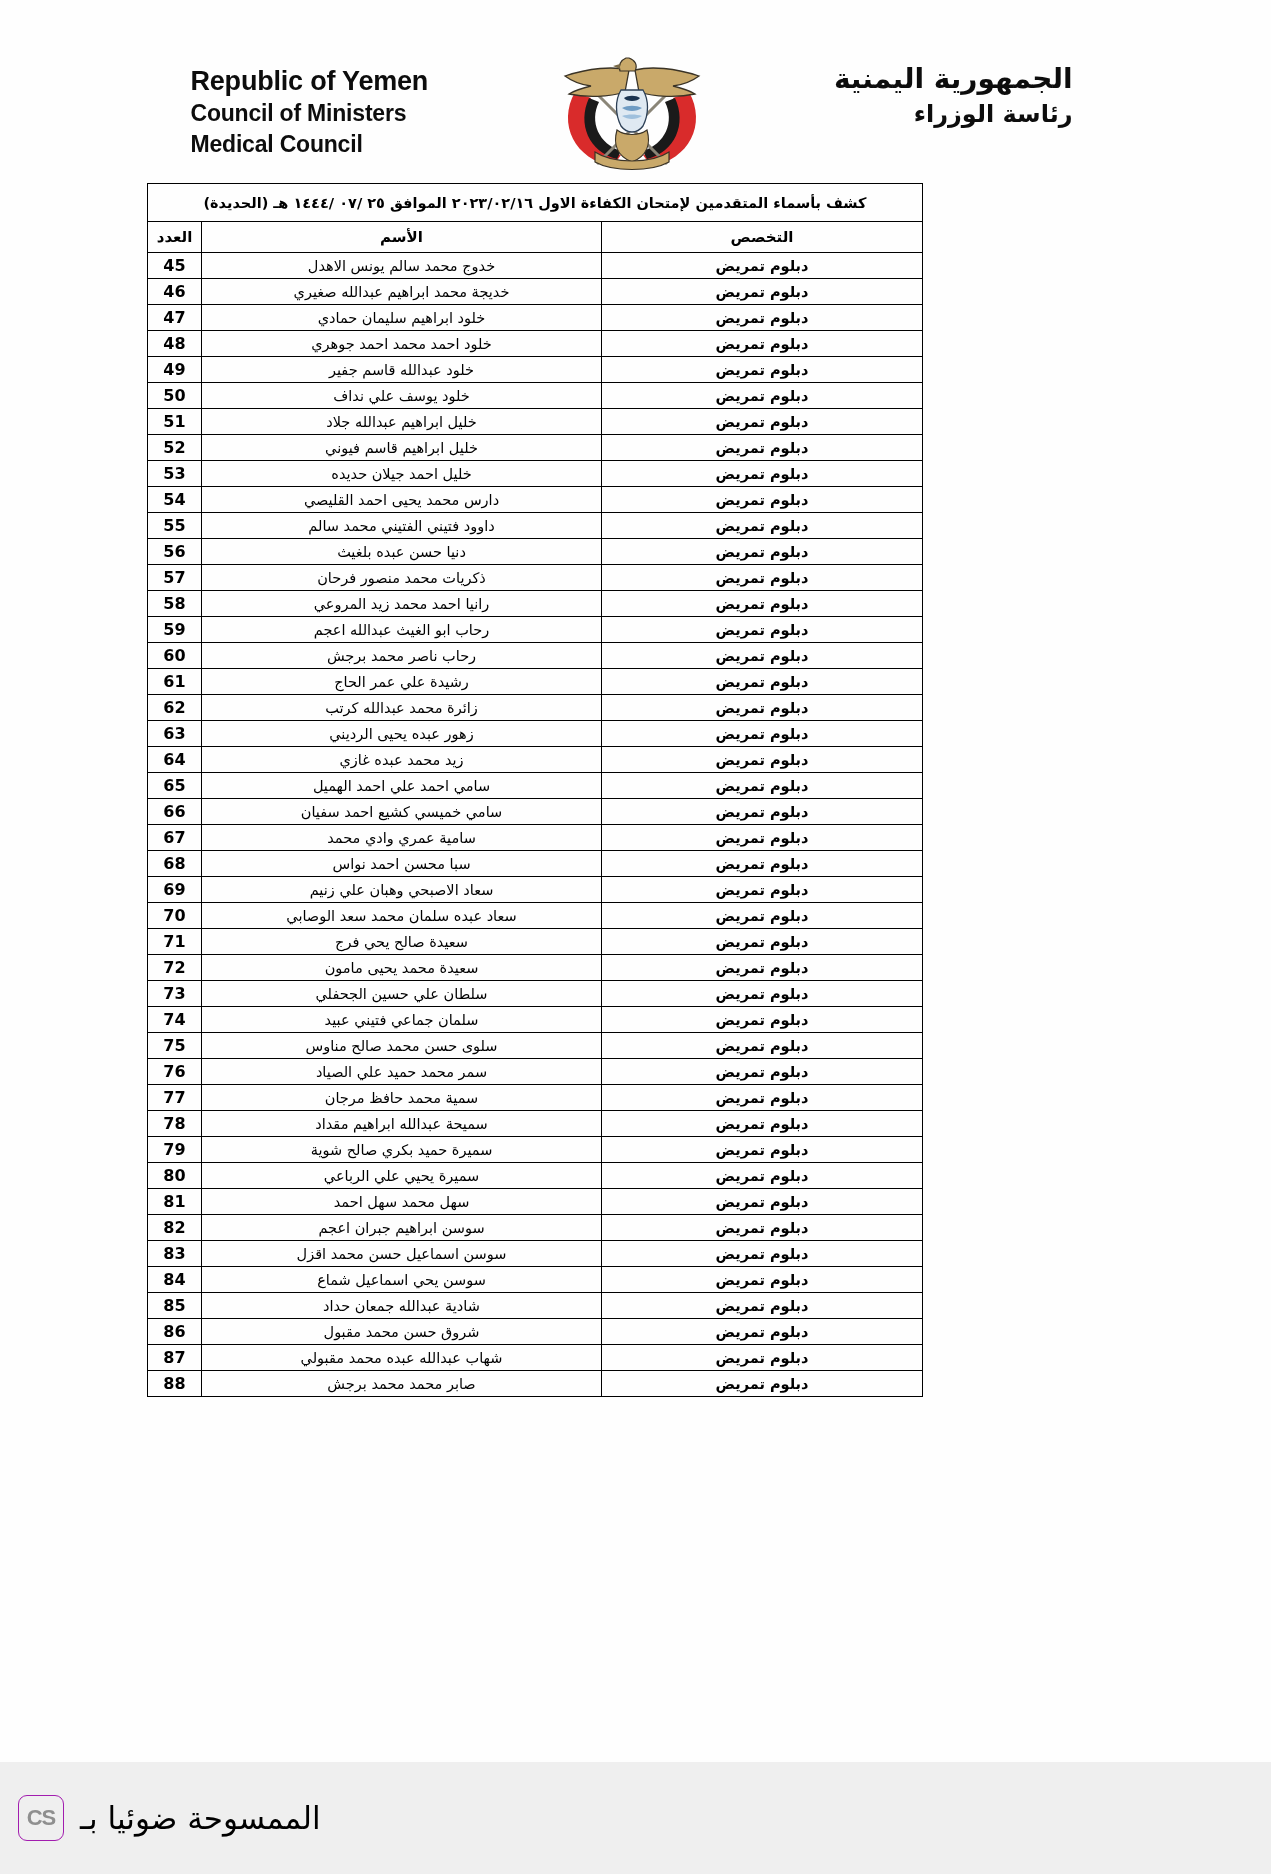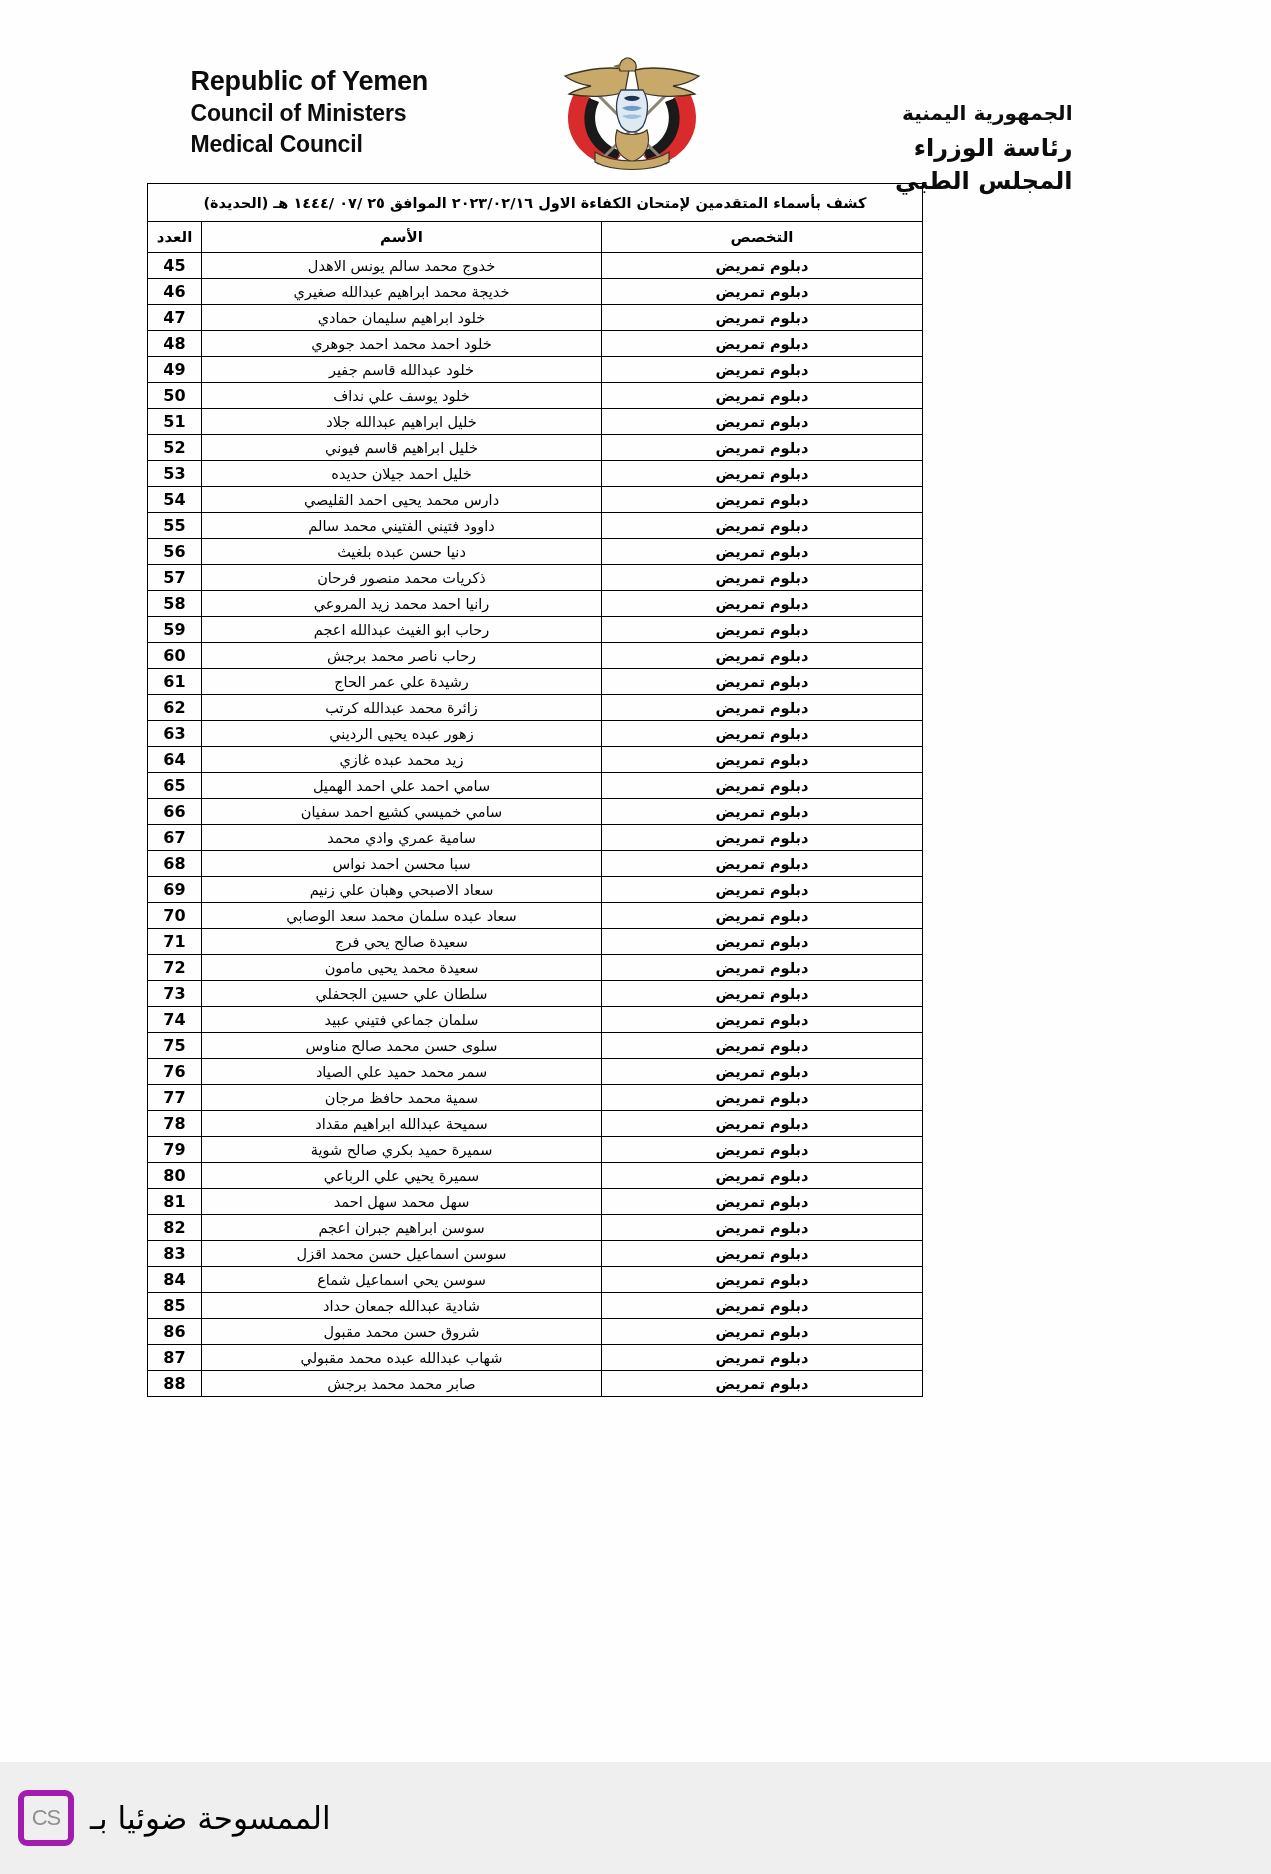--- a/index.html
+++ b/index.html
@@ -62,21 +62,21 @@
     text-align: right;
     padding-top: 8px;
     padding-right: 18px;
     direction: rtl;
   }
   .lh-right div {
     font-family: "DejaVu Sans", sans-serif;
     font-weight: bold;
     color: #0d0d0d;
   }
-  .lh-r1 { font-size: 20px; line-height: 38px; margin-top: 34px; }
+  .lh-r1 { font-size: 28px; line-height: 38px; }
   .lh-r2 { font-size: 24px; line-height: 33px; }
   .lh-r3 { font-size: 24px; line-height: 33px; }
 
   
   .emblem-svg { display:block; width: 230px; height: 120px; }
 
   
   .table-wrap {
     position: absolute;
     top: 183px;
@@ -160,25 +160,25 @@
     height: 112px;
     background: #efefef;
     display: flex;
     align-items: center;
     direction: ltr;
   }
   .cs-badge {
     margin-left: 18px;
     width: 44px;
     height: 44px;
-    border: 6px solid #a21caf;
+    border: 1px solid #a21caf;
     border-radius: 9px;
     color: #8f8f8f;
     font-family: "Liberation Sans", sans-serif;
-    font-weight: normal;
+    font-weight: bold;
     font-size: 22px;
     display: flex;
     align-items: center;
     justify-content: center;
     flex: 0 0 44px;
     letter-spacing: -1px;
   }
   .cs-text {
     margin-left: 14px;
     font-family: "Liberation Sans", sans-serif;
@@ -234,21 +234,20 @@
 
         <path d="M100 78 C96 92, 100 104, 115 110 C130 104, 134 92, 130 78 C122 84, 108 84, 100 78 Z" fill="#c9a96a" stroke="#3a3326" stroke-width="1.2"></path>
 
         <path d="M78 100 C96 112, 134 112, 152 100 L152 110 C134 120, 96 120, 78 110 Z" fill="#c9a96a" stroke="#3a3326" stroke-width="1.2"></path>
       </svg>
     </div>
 
     <div class="lh-right">
       <div class="lh-r1">الجمهورية اليمنية</div>
       <div class="lh-r2">رئاسة الوزراء</div>
-      <div class="lh-r3">المجلس الطبي</div>
     </div>
 
   </div>
 
   <div class="table-wrap">
     <table class="listing">
       <colgroup>
         <col class="col-spec">
         <col class="col-name">
         <col class="col-num">

